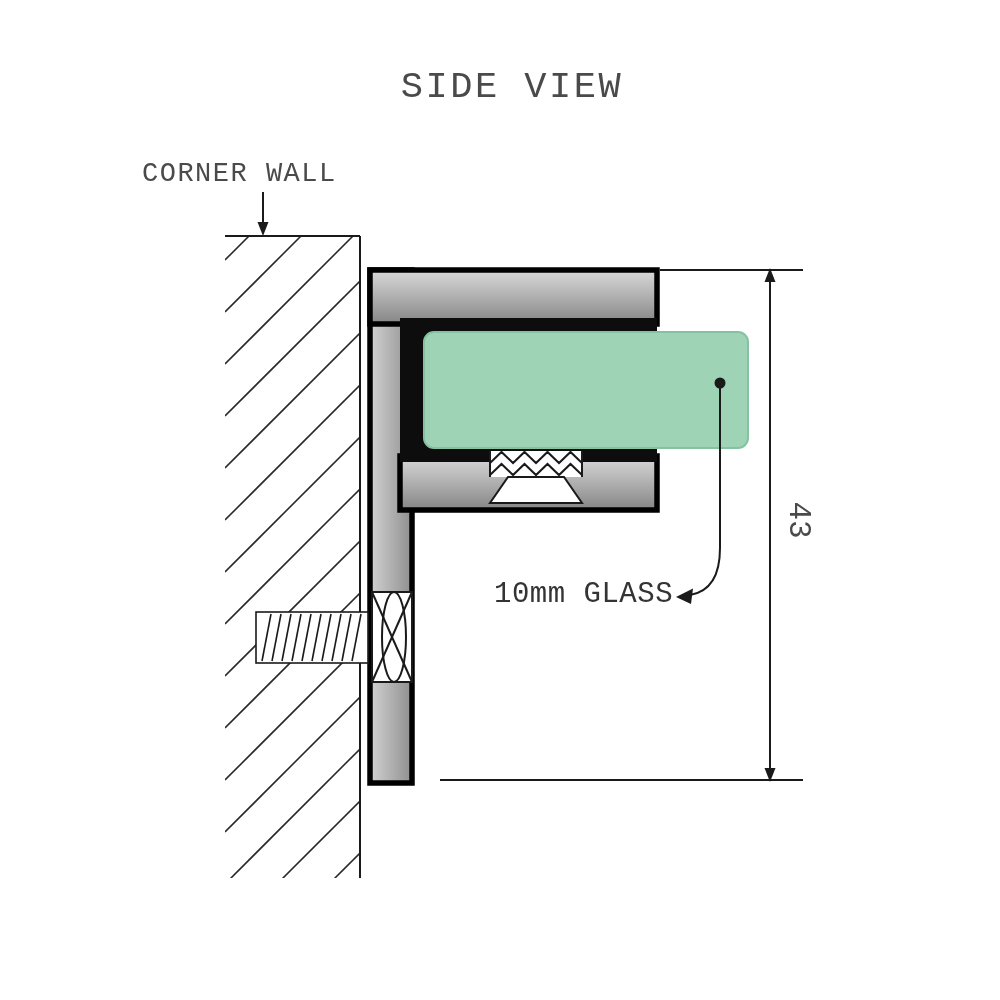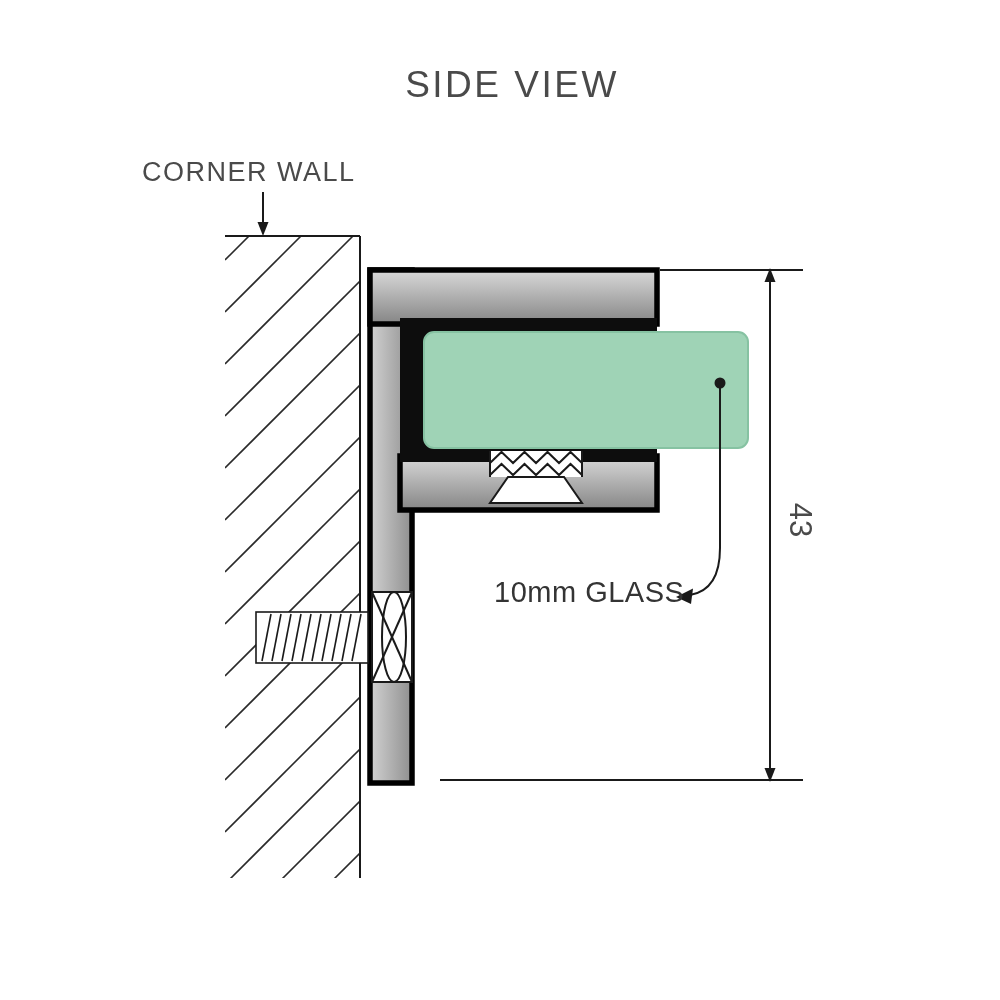--- a/index.html
+++ b/index.html
@@ -1,18 +1,18 @@
 <!DOCTYPE html>
 <html><head>
 <meta charset="utf-8">
 <style>
   html,body{margin:0;padding:0;background:#ffffff}
   .canvas{
     position:relative;width:1000px;height:1000px;background:#ffffff;
-    font-family:Liberation Sans, sans-serif;overflow:hidden;
+    font-family:Liberation Mono, monospace;overflow:hidden;
   }
   svg{display:block}
   text{fill:#4a4a4a}
   .t-title{font-size:37px;letter-spacing:2.5px;fill:#4a4a4a}
   .t-label{font-size:27px;letter-spacing:1.5px;fill:#4a4a4a}
   .t-glass{font-size:29px;letter-spacing:0.5px;fill:#343434}
   .t-dim{font-size:31px;fill:#4a4a4a}
   .thin{stroke:#1a1a1a;stroke-width:2;fill:none}
   .hatch line{stroke:#2a2a2a;stroke-width:1.6}
   .outline{stroke:#000000;stroke-width:5.5}

